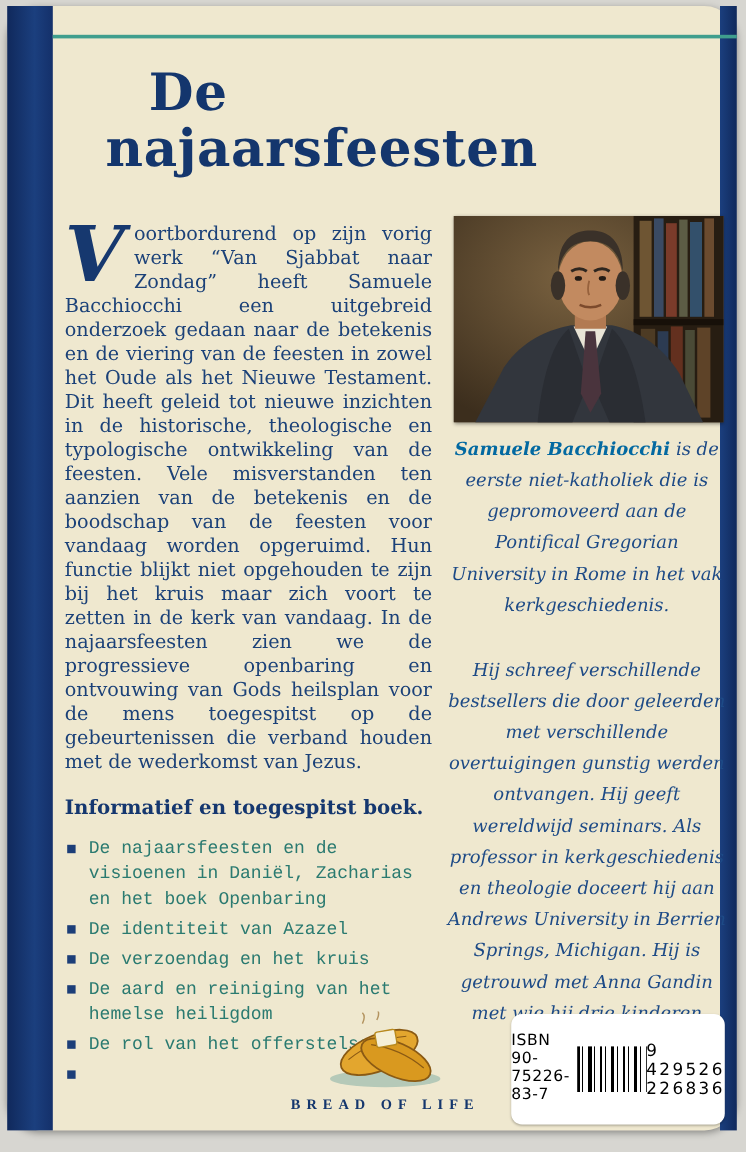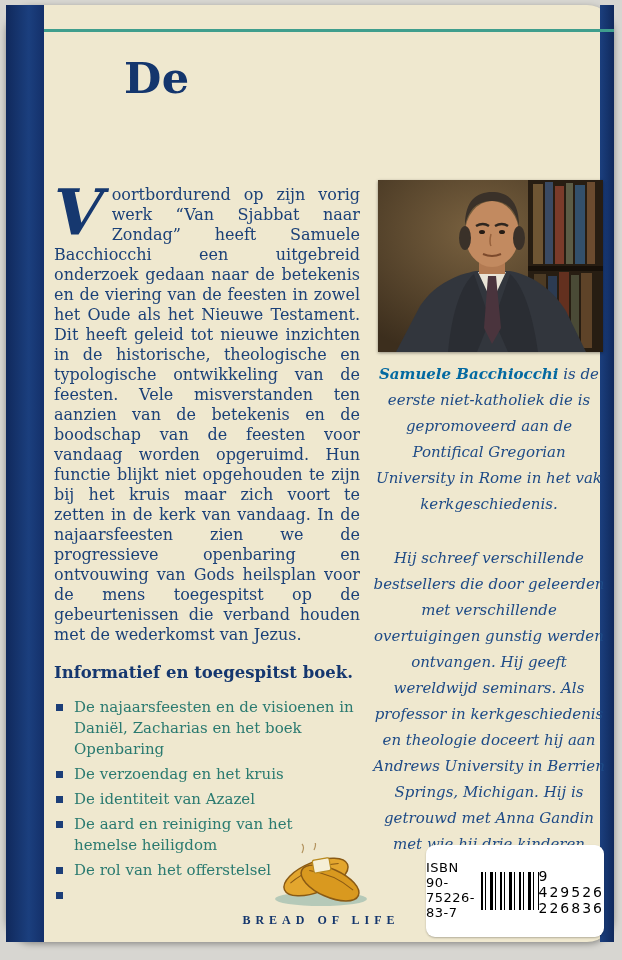--- a/index.html
+++ b/index.html
@@ -18,21 +18,21 @@
          font-size:43px;font-weight:bold;line-height:1.08;letter-spacing:.5px;}
   .title .l1{display:block;padding-left:36px;}
   .title .l2{display:block;}
 
   .left-col{position:absolute;left:48px;top:180px;width:306px;}
   .lead{margin:0;color:#1b4178;font-size:16px;line-height:20px;text-align:justify;}
   .dropcap{float:left;font-size:64px;line-height:52px;font-style:italic;
            color:#16386f;padding:2px 8px 0 0;font-weight:bold;}
   .subhead{margin:18px 0 0 0;color:#15376f;font-size:16.5px;font-weight:bold;}
 
-  .bullets{list-style:none;margin:15px 0 0 0;padding:0;}
+  .bullets{list-style:none;margin:15px 0 0 0;padding:0;font-family:Liberation Mono, monospace;}
   .bullets li{display:flex;align-items:flex-start;color:#2a7a70;
               font-size:15px;line-height:21px;margin-bottom:4px;}
   .sq{flex:0 0 auto;width:7px;height:7px;background:#1c3e78;margin:7px 11px 0 2px;}
 
   .photo{position:absolute;left:372px;top:175px;width:225px;height:172px;
          box-shadow:0 1px 3px rgba(0,0,0,.4);}
   .photo svg{display:block;}
 
   .bio{position:absolute;left:366px;top:356px;width:234px;text-align:center;
        color:#1d4a86;font-style:italic;font-size:15px;line-height:26px;}
@@ -57,39 +57,40 @@
 </head>
 <body>
 
 <div class="cover">
   <div class="band-left"></div>
   <div class="band-right"></div>
   <div class="accent-line"></div>
 
   <h1 class="title">
     <span class="l1">De</span>
+    <span class="l2">najaarsfeesten</span>
   </h1>
 
   <div class="left-col">
     <p class="lead"><span class="dropcap">V</span><span>oortbordurend op zijn vorig werk “Van Sjabbat naar Zondag” heeft Samuele Bacchiocchi een uitgebreid onderzoek gedaan naar de betekenis en de viering van de feesten in zowel het Oude als het Nieuwe Testament. Dit heeft geleid tot nieuwe inzichten in de historische, theologische en typologische ontwikkeling van de feesten. Vele misverstanden ten aanzien van de betekenis en de boodschap van de feesten voor vandaag worden opgeruimd. Hun functie blijkt niet opgehouden te zijn bij het kruis maar zich voort te zetten in de kerk van vandaag. In de najaarsfeesten zien we de progressieve openbaring en ontvouwing van Gods heilsplan voor de mens toegespitst op de gebeurtenissen die verband houden met de wederkomst van Jezus.</span></p>
 
     <p class="subhead">Informatief en toegespitst boek.</p>
 
     <ul class="bullets">
       <li>
           <span class="sq"></span>
           <span>De najaarsfeesten en de visioenen in Daniël, Zacharias en het boek Openbaring</span>
         </li>
       <li>
           <span class="sq"></span>
-          <span>De verzoendag en het kruis</span>
+          <span>De identiteit van Azazel</span>
         </li>
       <li>
           <span class="sq"></span>
-          <span>De identiteit van Azazel</span>
+          <span>De verzoendag en het kruis</span>
         </li>
       <li>
           <span class="sq"></span>
           <span>De aard en reiniging van het hemelse heiligdom</span>
         </li>
       <li>
           <span class="sq"></span>
           <span>De rol van het offerstelsel</span>
         </li>
       <li>

